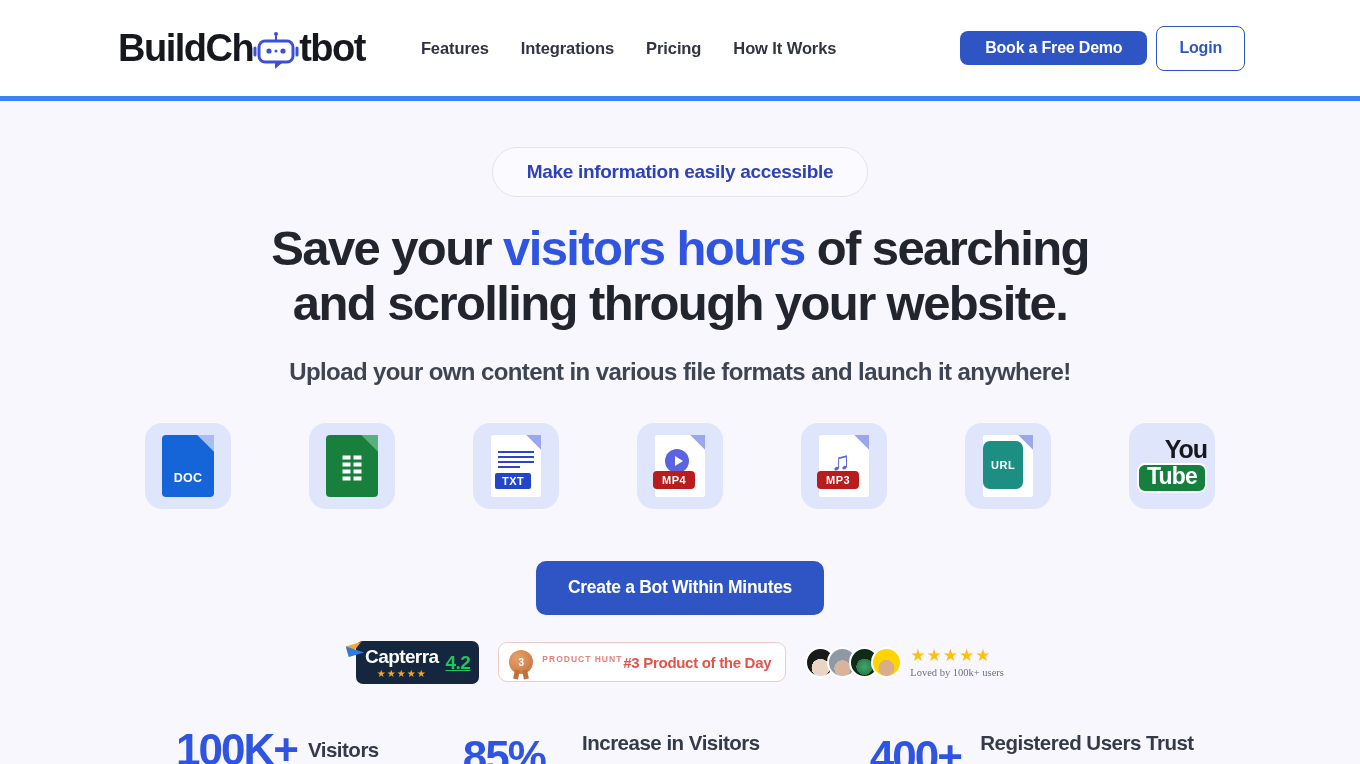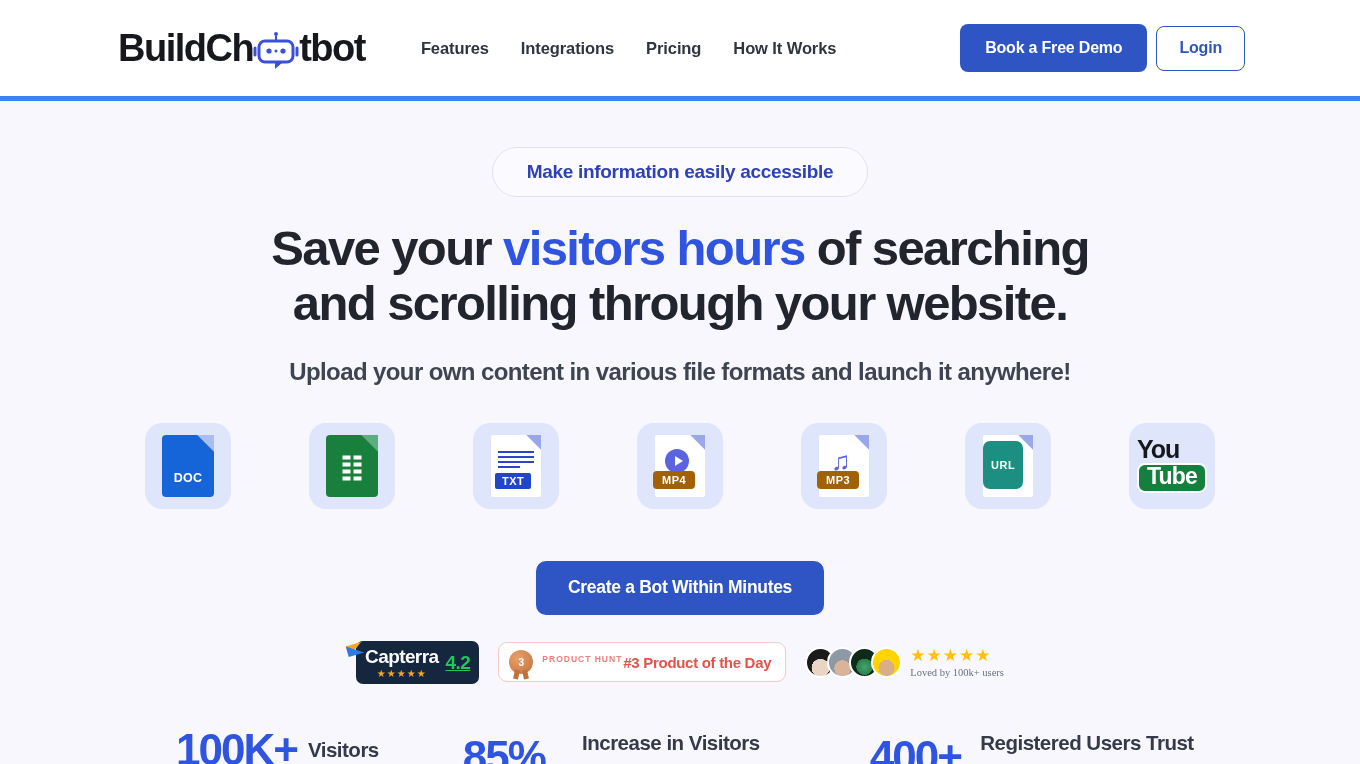--- a/index.html
+++ b/index.html
@@ -25,21 +25,21 @@
 
   .nav{ display:flex; align-items:center; gap:32px; margin-left:56px; }
   .nav a{
     font-size:16.5px; font-weight:600; color:#2f3440;
     text-decoration:none; letter-spacing:-.1px; white-space:nowrap;
   }
 
   .header-actions{ position:absolute; right:115px; display:flex; align-items:center; gap:9px; }
   .btn-demo{
     background:#2f55c4; color:#fff; border:none; border-radius:8px;
-    padding:0 25px; height:48px; font-size:16px; font-weight:700;
+    padding:0 25px; height:34px; font-size:16px; font-weight:700;
     font-family:inherit; letter-spacing:-.2px; cursor:pointer; white-space:nowrap;
   }
   .btn-login{
     background:#fff; color:#2f55c4; border:1.5px solid #2f55c4; border-radius:8px;
     padding:0 22px; height:45px; font-size:16px; font-weight:700;
     font-family:inherit; letter-spacing:-.2px; cursor:pointer;
   }
 
   
   .hero{ text-align:center; padding-top:46px; }
@@ -100,21 +100,21 @@
     background:#9aa7ea; clip-path:polygon(0 0,100% 100%,100% 0);
   }
   .lines{ position:absolute; left:7px; top:16px; width:36px; }
   .lines i{ display:block; height:2px; background:#2d44c7; margin-bottom:3px; }
   .lines i:nth-child(4){ width:62%; }
   .tagbox{
     position:absolute; left:4px; bottom:8px; background:#2246c9; color:#fff;
     font-size:11px; font-weight:800; padding:2px 7px; border-radius:2px;
     letter-spacing:.5px;
   }
-  .tagbox.purple{ background:#a16207; border-radius:4px; left:-2px; padding:3px 9px; }
+  .tagbox.purple{ background:#b91c1c; border-radius:4px; left:-2px; padding:3px 9px; }
   .tagbox.teal{ background:#1d8f82; border-radius:7px; left:0; padding:18px 8px; }
 
   .play-circle{
     position:absolute; left:10px; top:14px; width:24px; height:24px;
     border-radius:50%; background:#5b63e0; display:flex; align-items:center; justify-content:center;
   }
   .play-circle::after{
     content:""; border-left:8px solid #fff; border-top:5px solid transparent;
     border-bottom:5px solid transparent; margin-left:3px;
   }
@@ -128,21 +128,21 @@
   .globe-ico::before{
     content:""; position:absolute; left:11px; top:1px; width:4px; height:24px;
     border-radius:50%; border:1.2px solid rgba(255,255,255,.75); border-top:none; border-bottom:none;
   }
   .globe-ico::after{
     content:""; position:absolute; left:1px; top:11px; width:24px; height:4px;
     border-radius:50%; border:1.2px solid rgba(255,255,255,.75); border-left:none; border-right:none;
   }
 
   
-  .yt{ display:flex; flex-direction:column; align-items:flex-start; line-height:.95; }
+  .yt{ display:flex; flex-direction:column; align-items:flex-end; line-height:.95; }
   .yt .you{ font-size:25px; font-weight:800; color:#16181d; letter-spacing:-1px; }
   .yt .tube{
     background:#15803d; color:#fff; font-size:23px; font-weight:800;
     border-radius:8px; padding:1px 8px 3px; letter-spacing:-.8px;
     border:2.5px solid #fff; margin-top:1px;
   }
 
   
   .cta-wrap{ text-align:center; margin-top:52px; }
   .btn-cta{

